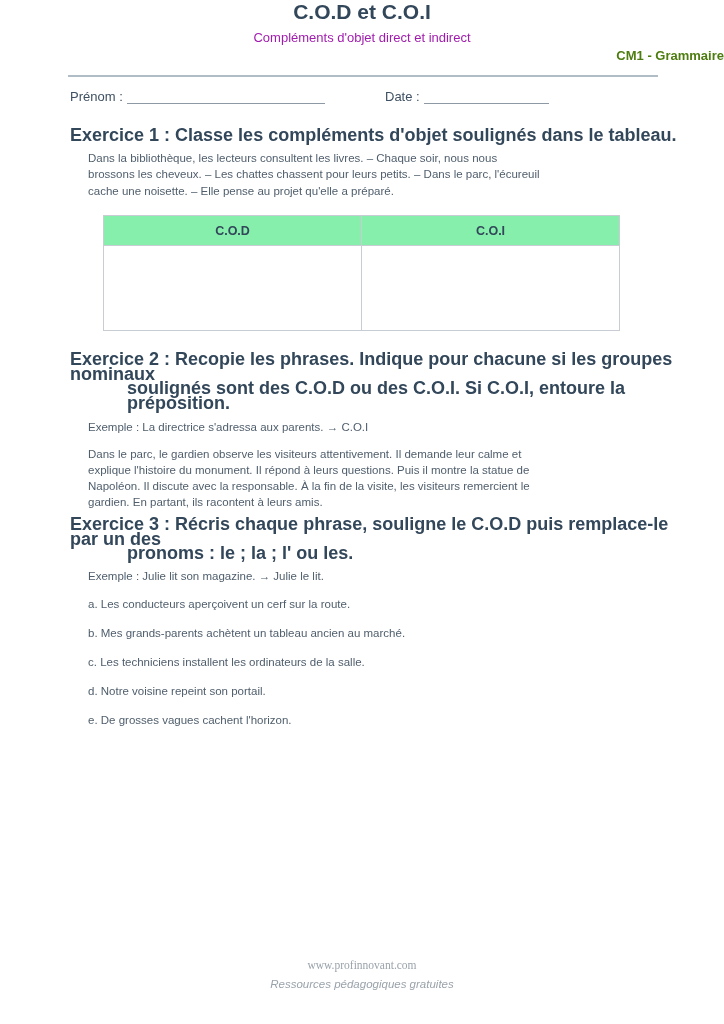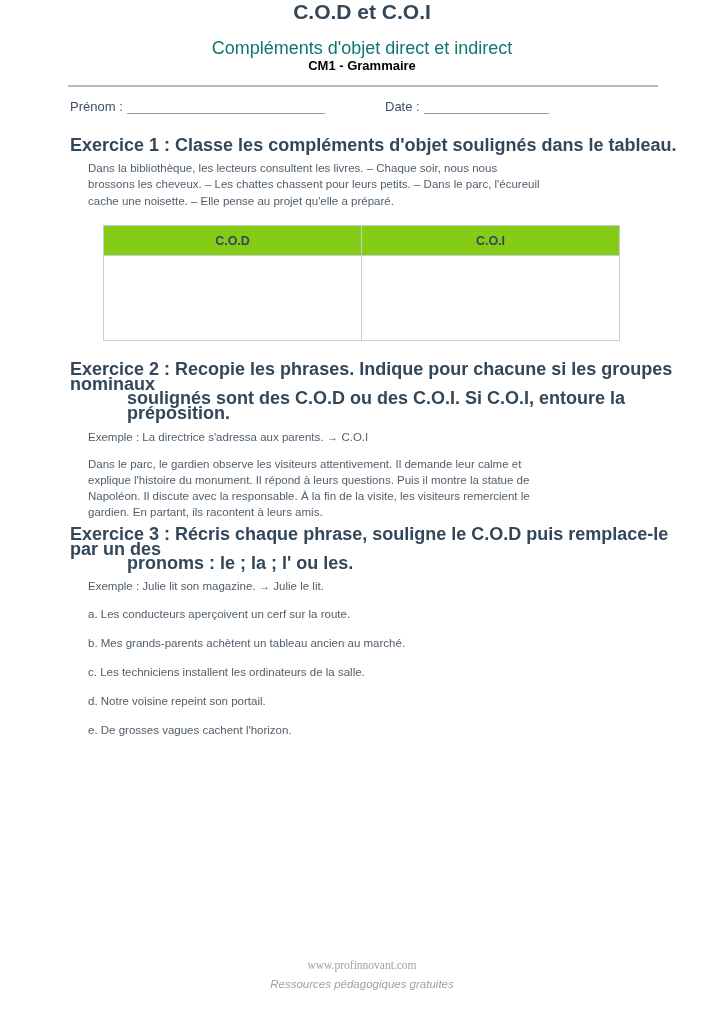--- a/index.html
+++ b/index.html
@@ -15,31 +15,32 @@
     box-sizing: border-box;
   }
   .header { text-align: center; }
   .title {
     font-size: 21px;
     font-weight: bold;
     color: #33475a;
     line-height: 24px;
   }
   .subtitle {
-    margin-top: 16px;
-    font-size: 18px;
-    color: #0f766e;
+    margin-top: 6px;
+    font-size: 13px;
+    color: #a21caf;
     line-height: 16px;
   }
   .level {
     margin-top: 2px;
     font-size: 13px;
     font-weight: bold;
-    color: #000000;
+    color: #4d7c0f;
     line-height: 16px;
+    text-align: right;
   }
   .divider {
     margin: 11px 66px 0 68px;
     border: 0;
     border-top: 2px solid #b0bcc6;
     height: 0;
   }
   .name-row {
     margin: 12px 0 0 70px;
     font-size: 13px;
@@ -80,21 +81,21 @@
     color: #4f5e6c;
   }
   table.sort-table {
     margin: 16px 0 0 103px;
     width: 517px;
     border-collapse: collapse;
     table-layout: fixed;
   }
   table.sort-table th {
     border: 1px solid #c7cdd3;
-    background: #84cc16;
+    background: #86efac;
     color: #33475a;
     font-size: 12.5px;
     font-weight: bold;
     height: 27px;
     text-align: center;
   }
   table.sort-table td {
     border: 1px solid #c7cdd3;
     background: #ffffff;
     height: 82px;

